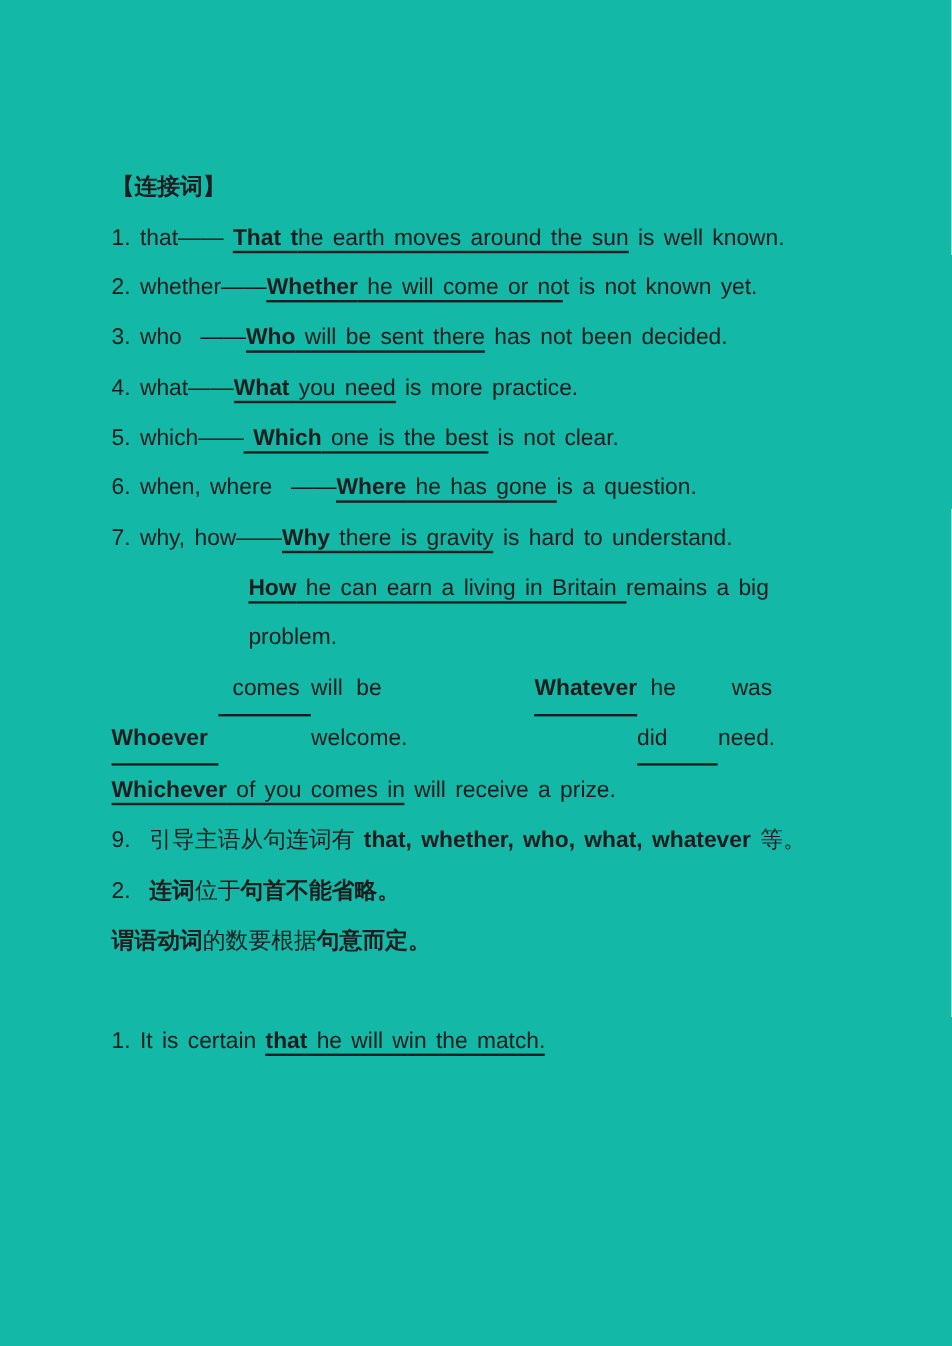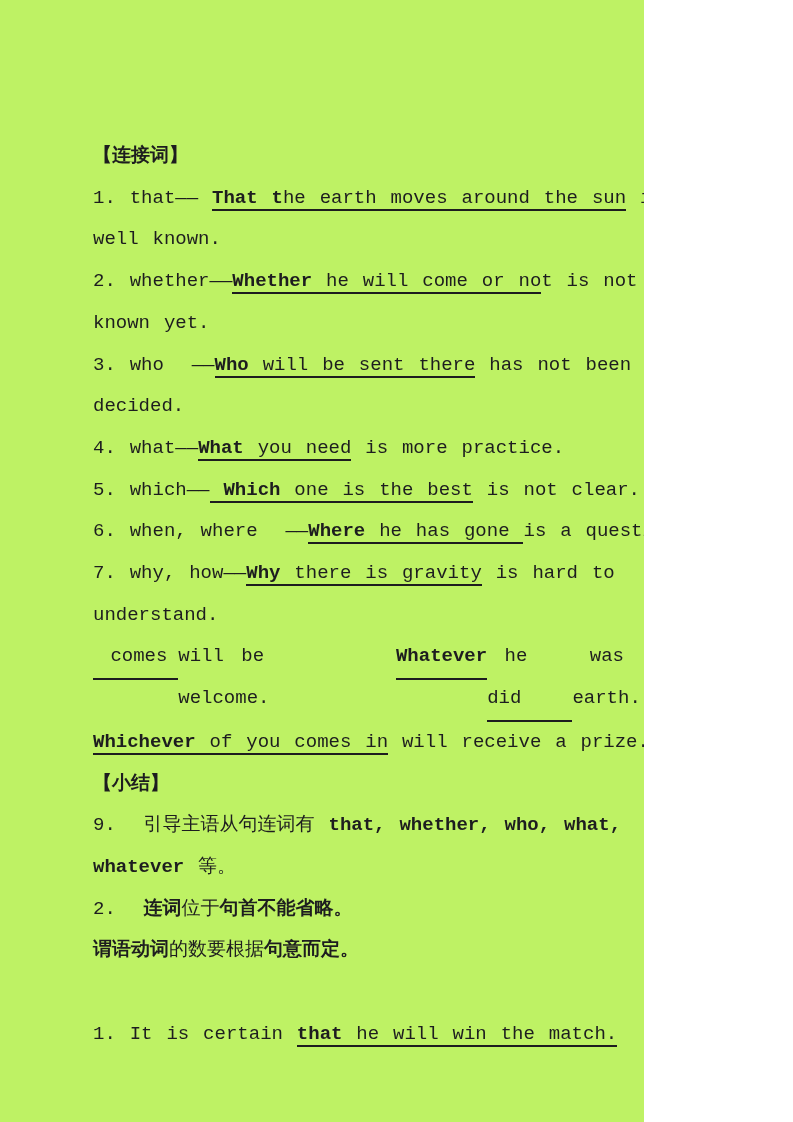--- a/index.html
+++ b/index.html
@@ -1,22 +1,22 @@
 <!DOCTYPE html>
 <html><head>
 <meta charset="utf-8">
 <style>
   html, body { margin: 0; padding: 0; background: #ffffff; }
   .page {
     position: relative;
-    width: 644px;
+    width: 793px;
     height: 1122px;
-    background: #bef264;
+    background: #14b8a6;
     overflow: hidden;
-    font-family: Liberation Mono, monospace;
+    font-family: Liberation Sans, sans-serif;
   }
   .doc {
     position: absolute;
     left: 93px;
     top: 136px;
     width: 607px;
     color: #1d1d1f;
     font-size: 19px;
     line-height: 41.7px;
     word-spacing: 2.5px;
@@ -47,22 +47,22 @@
 <div class="page">
   <div class="doc">
       <p class="line heading"><span class="b ">【连接词】</span></p>
       <p class="line"><span class="">1. that—— </span><span class="b u">That t</span><span class="u">he earth moves around the sun</span><span class=""> is well known.</span></p>
       <p class="line"><span class="">2. whether——</span><span class="b u">Whether</span><span class="u"> he will come or no</span><span class="">t is not known yet.</span></p>
       <p class="line"><span class="">3. who  ——</span><span class="b u">Who</span><span class="u"> will be sent there</span><span class=""> has not been decided.</span></p>
       <p class="line"><span class="">4. what——</span><span class="b u">What</span><span class="u"> you need</span><span class=""> is more practice.</span></p>
       <p class="line"><span class="">5. which——</span><span class="b u"> Which</span><span class="u"> one is the best</span><span class=""> is not clear.</span></p>
       <p class="line"><span class="">6. when, where  ——</span><span class="b u">Where</span><span class="u"> he has gone </span><span class="">is a question.</span></p>
       <p class="line"><span class="">7. why, how——</span><span class="b u">Why</span><span class="u"> there is gravity</span><span class=""> is hard to understand.</span></p>
-      <p class="line split"><span class="u"> comes </span><span class="">will be welcome.</span><span class="gap"></span><span class="b u">Whatever</span><span class="u"> he did</span><span class=""> was earth.</span></p>
+      <p class="line indent-how"><span class="b u">How</span><span class="u"> he can earn a living in Britain </span><span class="">remains a big problem.</span></p>
+      <p class="line split"><span class="b u"> Whoever</span><span class="u"> comes </span><span class="">will be welcome.</span><span class="gap"></span><span class="b u">Whatever</span><span class="u"> he did</span><span class=""> was need.</span></p>
       <p class="line"><span class="b u">Whichever</span><span class="u"> of you comes in</span><span class=""> will receive a prize.</span></p>
-      <p class="line heading"><span class="b ">【小结】</span></p>
       <p class="line"><span class="">9.  引导主语从句连词有 </span><span class="b ">that, whether, who, what, whatever</span><span class=""> 等。</span></p>
       <p class="line"><span class="">2.  </span><span class="b ">连词</span><span class="">位于</span><span class="b ">句首不能省略。</span></p>
       <p class="line"><span class="b ">谓语动词</span><span class="">的数要根据</span><span class="b ">句意而定。</span></p>
       <p class="line"><span class=""> </span></p>
       <p class="line"><span class="">1. It is certain </span><span class="b u">that</span><span class="u"> he will win the match.</span></p>
     </div>
 </div>
 
 </body></html>

